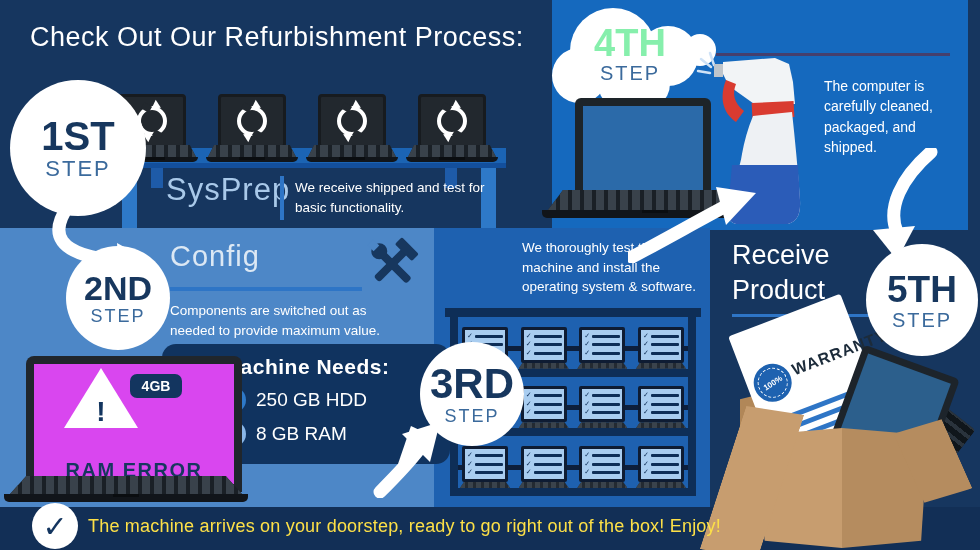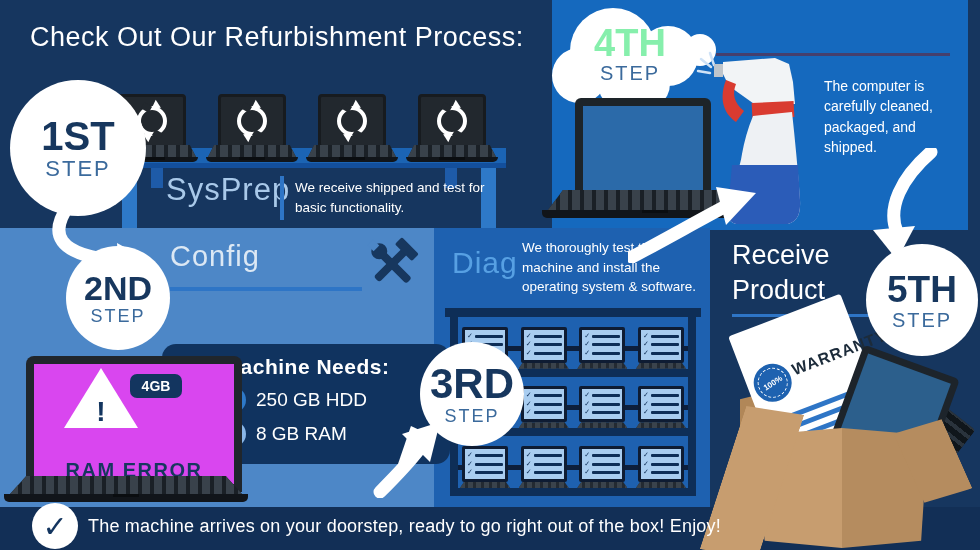--- a/index.html
+++ b/index.html
@@ -140,21 +140,21 @@
          clip-path:polygon(0 0,100% 6%,92% 94%,0 100%);z-index:5;}
   .fflapL{left:723px;top:402px;width:58px;height:160px;background:#C79D6F;transform:rotate(18deg);
           clip-path:polygon(0 6%,100% 0,100% 94%,0 100%);z-index:5;}
   .fflapR{left:908px;top:420px;width:50px;height:82px;background:#B58C5F;transform:rotate(-24deg);
           clip-path:polygon(0 0,100% 8%,100% 100%,0 92%);z-index:5;}
 
   
   .fcheck{left:32px;top:503px;width:46px;height:46px;background:#fff;border-radius:50%;z-index:6;
           display:flex;align-items:center;justify-content:center;
           font-family:"DejaVu Sans",sans-serif;font-size:30px;font-weight:800;color:#13355F;}
-  .ftext{left:88px;top:516px;font-size:18px;color:#ffffff;letter-spacing:.2px;z-index:6;text-align:right;}
+  .ftext{left:88px;top:516px;font-size:18px;color:#fde047;letter-spacing:.2px;z-index:6;text-align:right;}
 </style>
 </head>
 <body>
 
 <div class="stage">
 
   <div class="abs panelA"></div>
   <div class="abs panelB"></div>
   <div class="abs panelC"></div>
   <div class="abs footerbar"></div>
@@ -278,20 +278,21 @@
         <rect x="24" y="8" width="8" height="42" rx="3"></rect>
         <rect x="16" y="2" width="24" height="10" rx="2"></rect>
       </g>
       <g transform="rotate(-45 28 28)">
         <rect x="24" y="12" width="8" height="40" rx="3"></rect>
         <circle cx="28" cy="10" r="8"></circle>
       </g>
     </g>
     <rect x="24" y="-3" width="8" height="9" fill="#4D87C7" transform="rotate(-45 28 28)"></rect>
   </svg>
+  <div class="abs desc d2">Components are switched out as needed to provide maximum value.</div>
 
   <div class="abs needs">
     <div class="ttl">Machine Needs:</div>
     <div class="nrow">
       <span class="nico ok">✔</span>
       <span class="txt">250 GB HDD</span>
     </div>
     <div class="nrow">
       <span class="nico no">✖</span>
       <span class="txt">8 GB RAM</span>
@@ -303,21 +304,20 @@
       <div class="badge4">4GB</div>
       <div class="warntri">
         <span>!</span>
       </div>
       <div class="errtxt">RAM ERROR</div>
     </div>
   </div>
   <div class="abs lapbase errbase"></div>
   <div class="abs laptray errtray"></div>
 
-  <div class="abs t3">Diag</div>
   <div class="abs desc d3">We thoroughly test the machine and install the operating system &amp; software.</div>
 
   <div class="abs rack">
     <div class="topbar"></div>
     <div class="wl"></div>
     <div class="wr"></div>
     <div class="rrows">
       <div class="rrow">
         <div class="conn"></div>
         <div class="rlaps">

